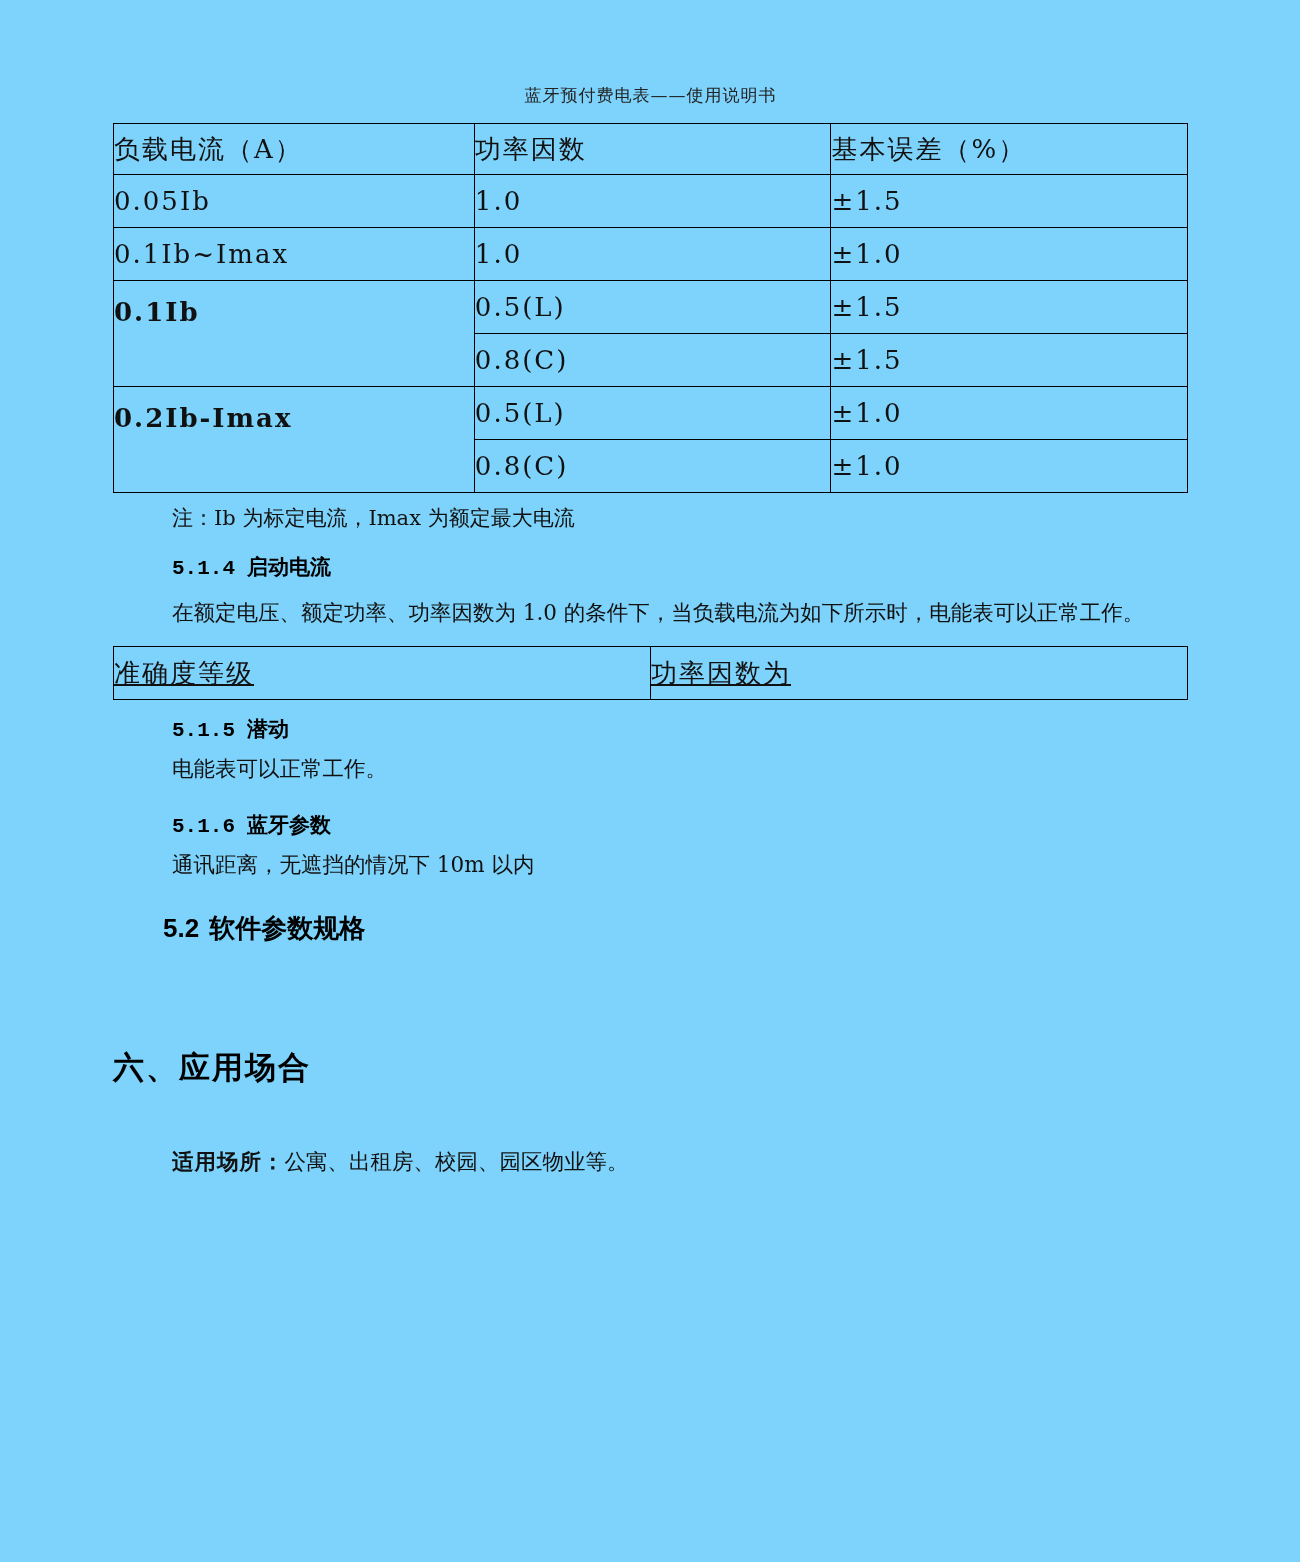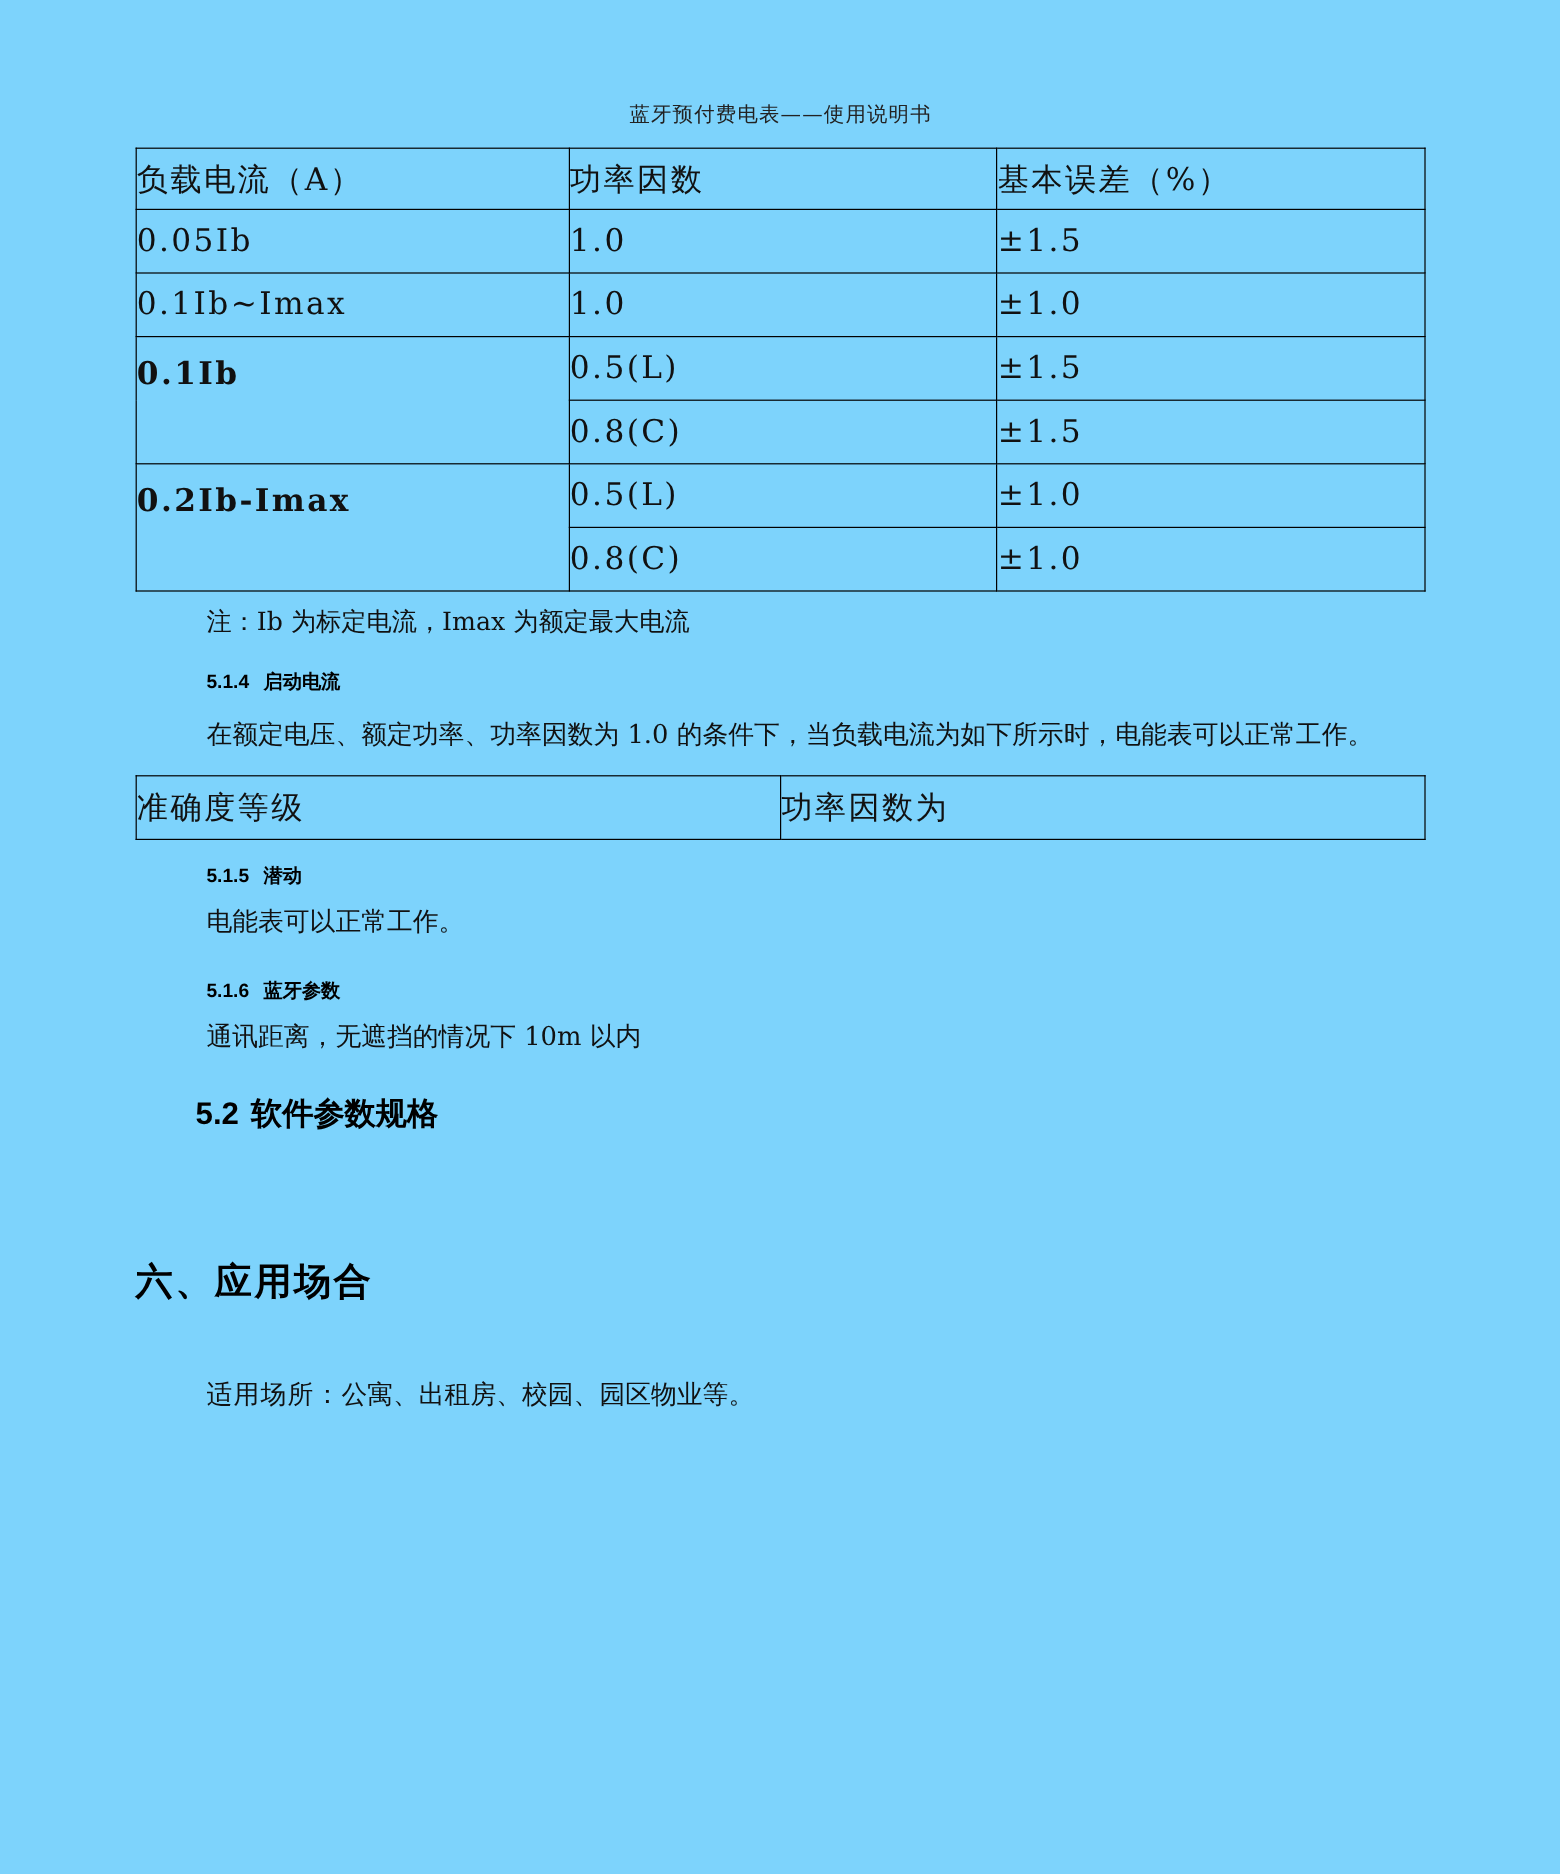--- a/index.html
+++ b/index.html
@@ -46,39 +46,39 @@
   .tbl1 td.merge-cell { vertical-align: top; padding-top: 16px; font-weight: bold; }
 
   .note-line {
     margin: 11px 0 0 59px;
     font-size: 21px;
     line-height: 28px;
   }
 
   .h-sub {
     margin: 24px 0 0 59px;
-    font-family: Liberation Sans, sans-serif;
-    font-weight: bold;
-    font-size: 16px;
+    font-family: Liberation Mono, monospace;
+    font-weight: bold;
+    font-size: 21px;
     line-height: 26px;
     color: #000;
   }
   .h-sub .num { margin-right: 12px; }
 
   .body-text {
     margin: 6px 0 0 0;
     font-size: 21.5px;
     line-height: 50px;
     text-align: justify;
     color: #111;
   }
   .indent { text-indent: 59px; }
 
   .tbl2 { margin-top: 8px; }
-  .tbl2 th { height: 52px; }
+  .tbl2 th { height: 52px; text-decoration: underline; }
   .tbl2 td { height: 52px; }
 
   .h-52 {
     margin: 22px 0 0 50px;
     font-family: "Liberation Sans", "DejaVu Sans", sans-serif;
     font-weight: bold;
     font-size: 26px;
     line-height: 32px;
     color: #000;
   }
@@ -97,21 +97,21 @@
     color: #000;
   }
 
   .usage-line {
     margin: 60px 0 0 59px;
     font-size: 21.5px;
     line-height: 30px;
     color: #111;
   }
   .usage-line .lbl {
-    font-weight: normal;
+    font-weight: bold;
     font-family: "Liberation Sans", "DejaVu Sans", sans-serif;
     letter-spacing: 1px;
     text-align: right;
   }
 </style>
 </head>
 <body>
 
 <div class="page">
 

